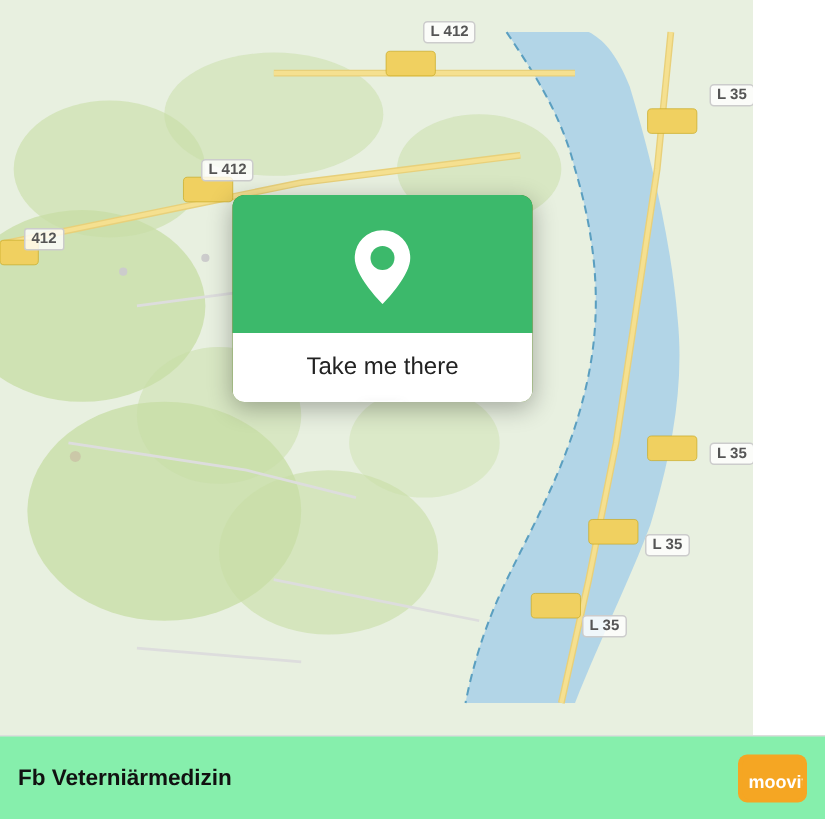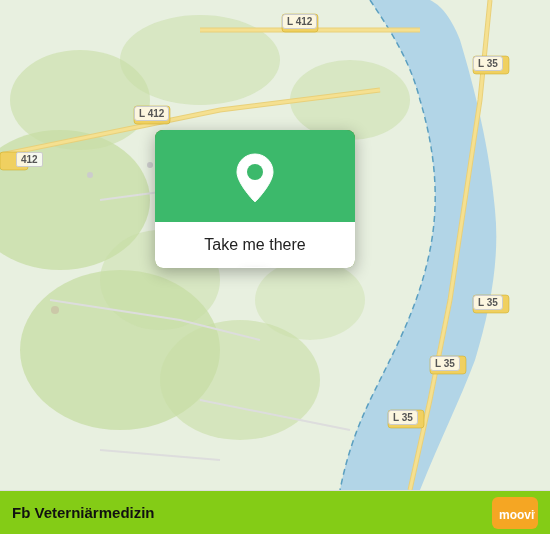--- a/index.html
+++ b/index.html
@@ -6,21 +6,21 @@
 
     body {
       width: 550px;
       height: 550px;
       overflow: hidden;
       font-family: Arial, sans-serif;
       position: relative;
     }
 
     #map-container {
-      width: 550px;
+      width: 502px;
       height: 490px;
       position: relative;
       overflow: hidden;
       background-color: #e8f0e0;
     }
 
     
     #map-svg {
       width: 100%;
       height: 100%;
@@ -77,22 +77,22 @@
       width: 0;
       height: 0;
       border-left: 14px solid transparent;
       border-right: 14px solid transparent;
       border-top: 15px solid white;
       filter: drop-shadow(0 4px 4px rgba(0,0,0,0.15));
     }
 
     #bottom-bar {
       width: 550px;
-      height: 44px;
-      background: #84cc16;
+      height: 56px;
+      background: #86efac;
       border-top: 1px solid #ddd;
       display: flex;
       align-items: center;
       justify-content: space-between;
       padding: 0 12px 0 12px;
     }
 
     #bottom-left {
       display: flex;
       flex-direction: column;

